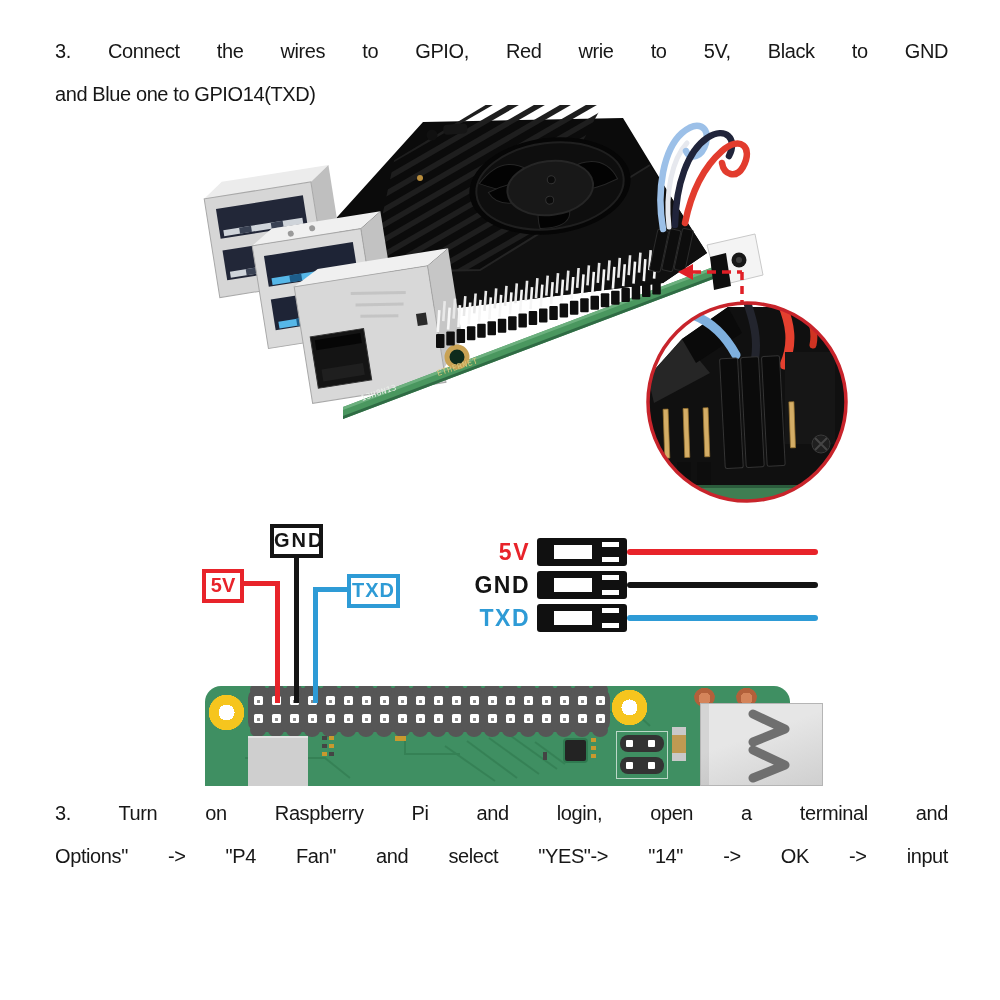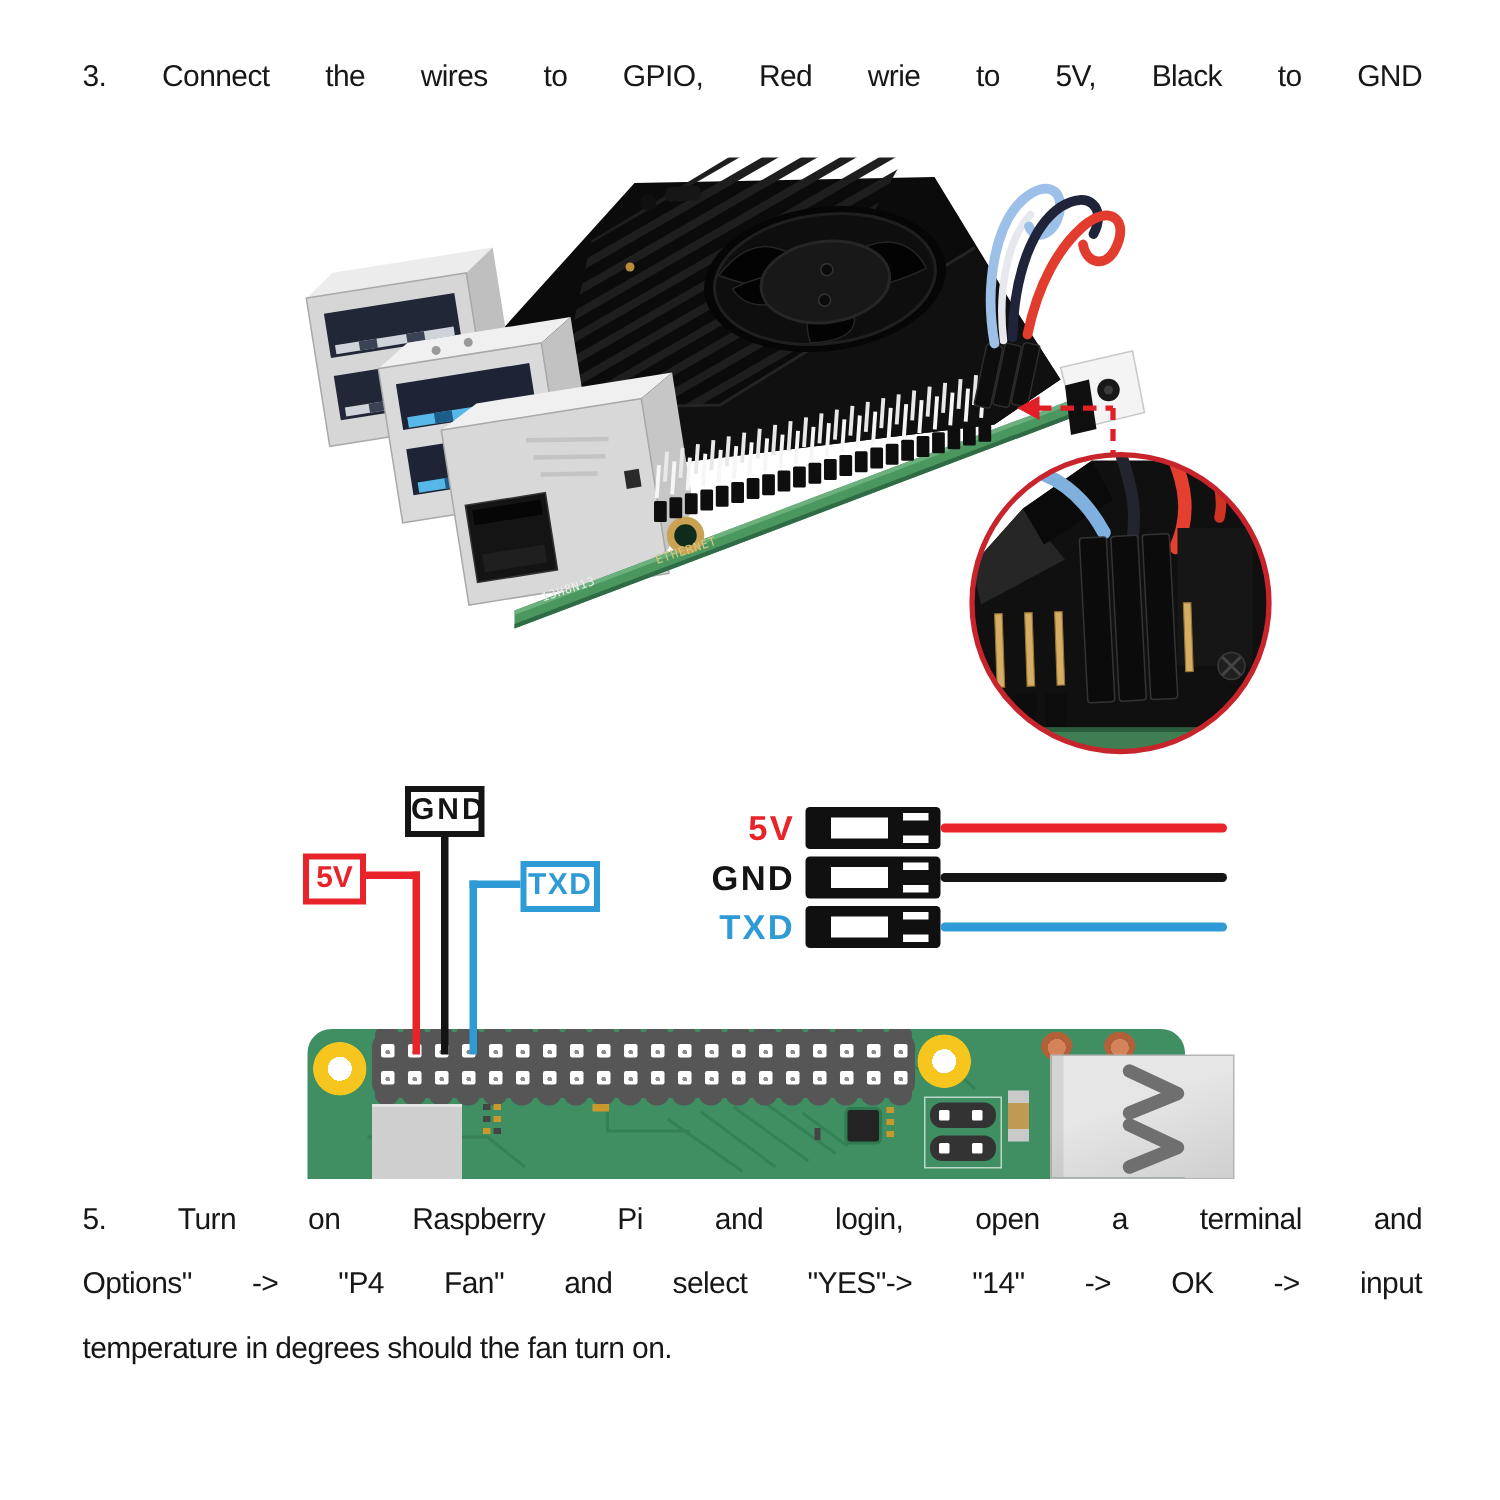--- a/index.html
+++ b/index.html
@@ -68,20 +68,21 @@
   #photo{position:absolute;left:180px;top:105px;z-index:3;}
   svg text{font-family:"DejaVu Sans Mono","Liberation Mono",monospace;}
 </style>
 </head>
 <body>
 
 <div id="canvas">
 
   <div class="step" id="step3">
     <div class="tline jline">3. Connect the wires to GPIO, Red wrie to 5V, Black to GND</div>
+    <div class="tline">and Blue one to GPIO14(TXD)</div>
   </div>
 
   <svg id="photo" width="700" height="405" viewBox="0 0 700 405">
     <defs>
       <clipPath id="finsClip">
           <path d="M150,120 L243,17 L443,13 L470,62 L300,165 L150,168 Z"></path>
         </clipPath>
       <clipPath id="insetClip">
           <circle cx="567" cy="297" r="99"></circle>
         </clipPath>
@@ -497,18 +498,17 @@
     <svg width="121" height="81">
       <rect x="0" y="0" width="8" height="81" fill="rgba(0,0,0,0.08)"></rect>
       <g fill="none" stroke="#6f6f6f" stroke-width="9" stroke-linecap="round" stroke-linejoin="round">
         <path d="M52,10 L84,25 L52,38"></path>
         <path d="M52,46 L84,61 L52,74"></path>
       </g>
     </svg>
   </div>
 
   <div class="step" id="step4">
-    <div class="tline jline">5. Turn on Raspberry Pi and login, open a terminal and</div>
+    <div class="tline jline">3. Turn on Raspberry Pi and login, open a terminal and</div>
     <div class="tline jline">Options" -&gt; "P4 Fan" and select "YES"-&gt; "14" -&gt; OK -&gt; input</div>
-    <div class="tline">temperature in degrees should the fan turn on.</div>
   </div>
 
 </div>
 
 </body></html>

